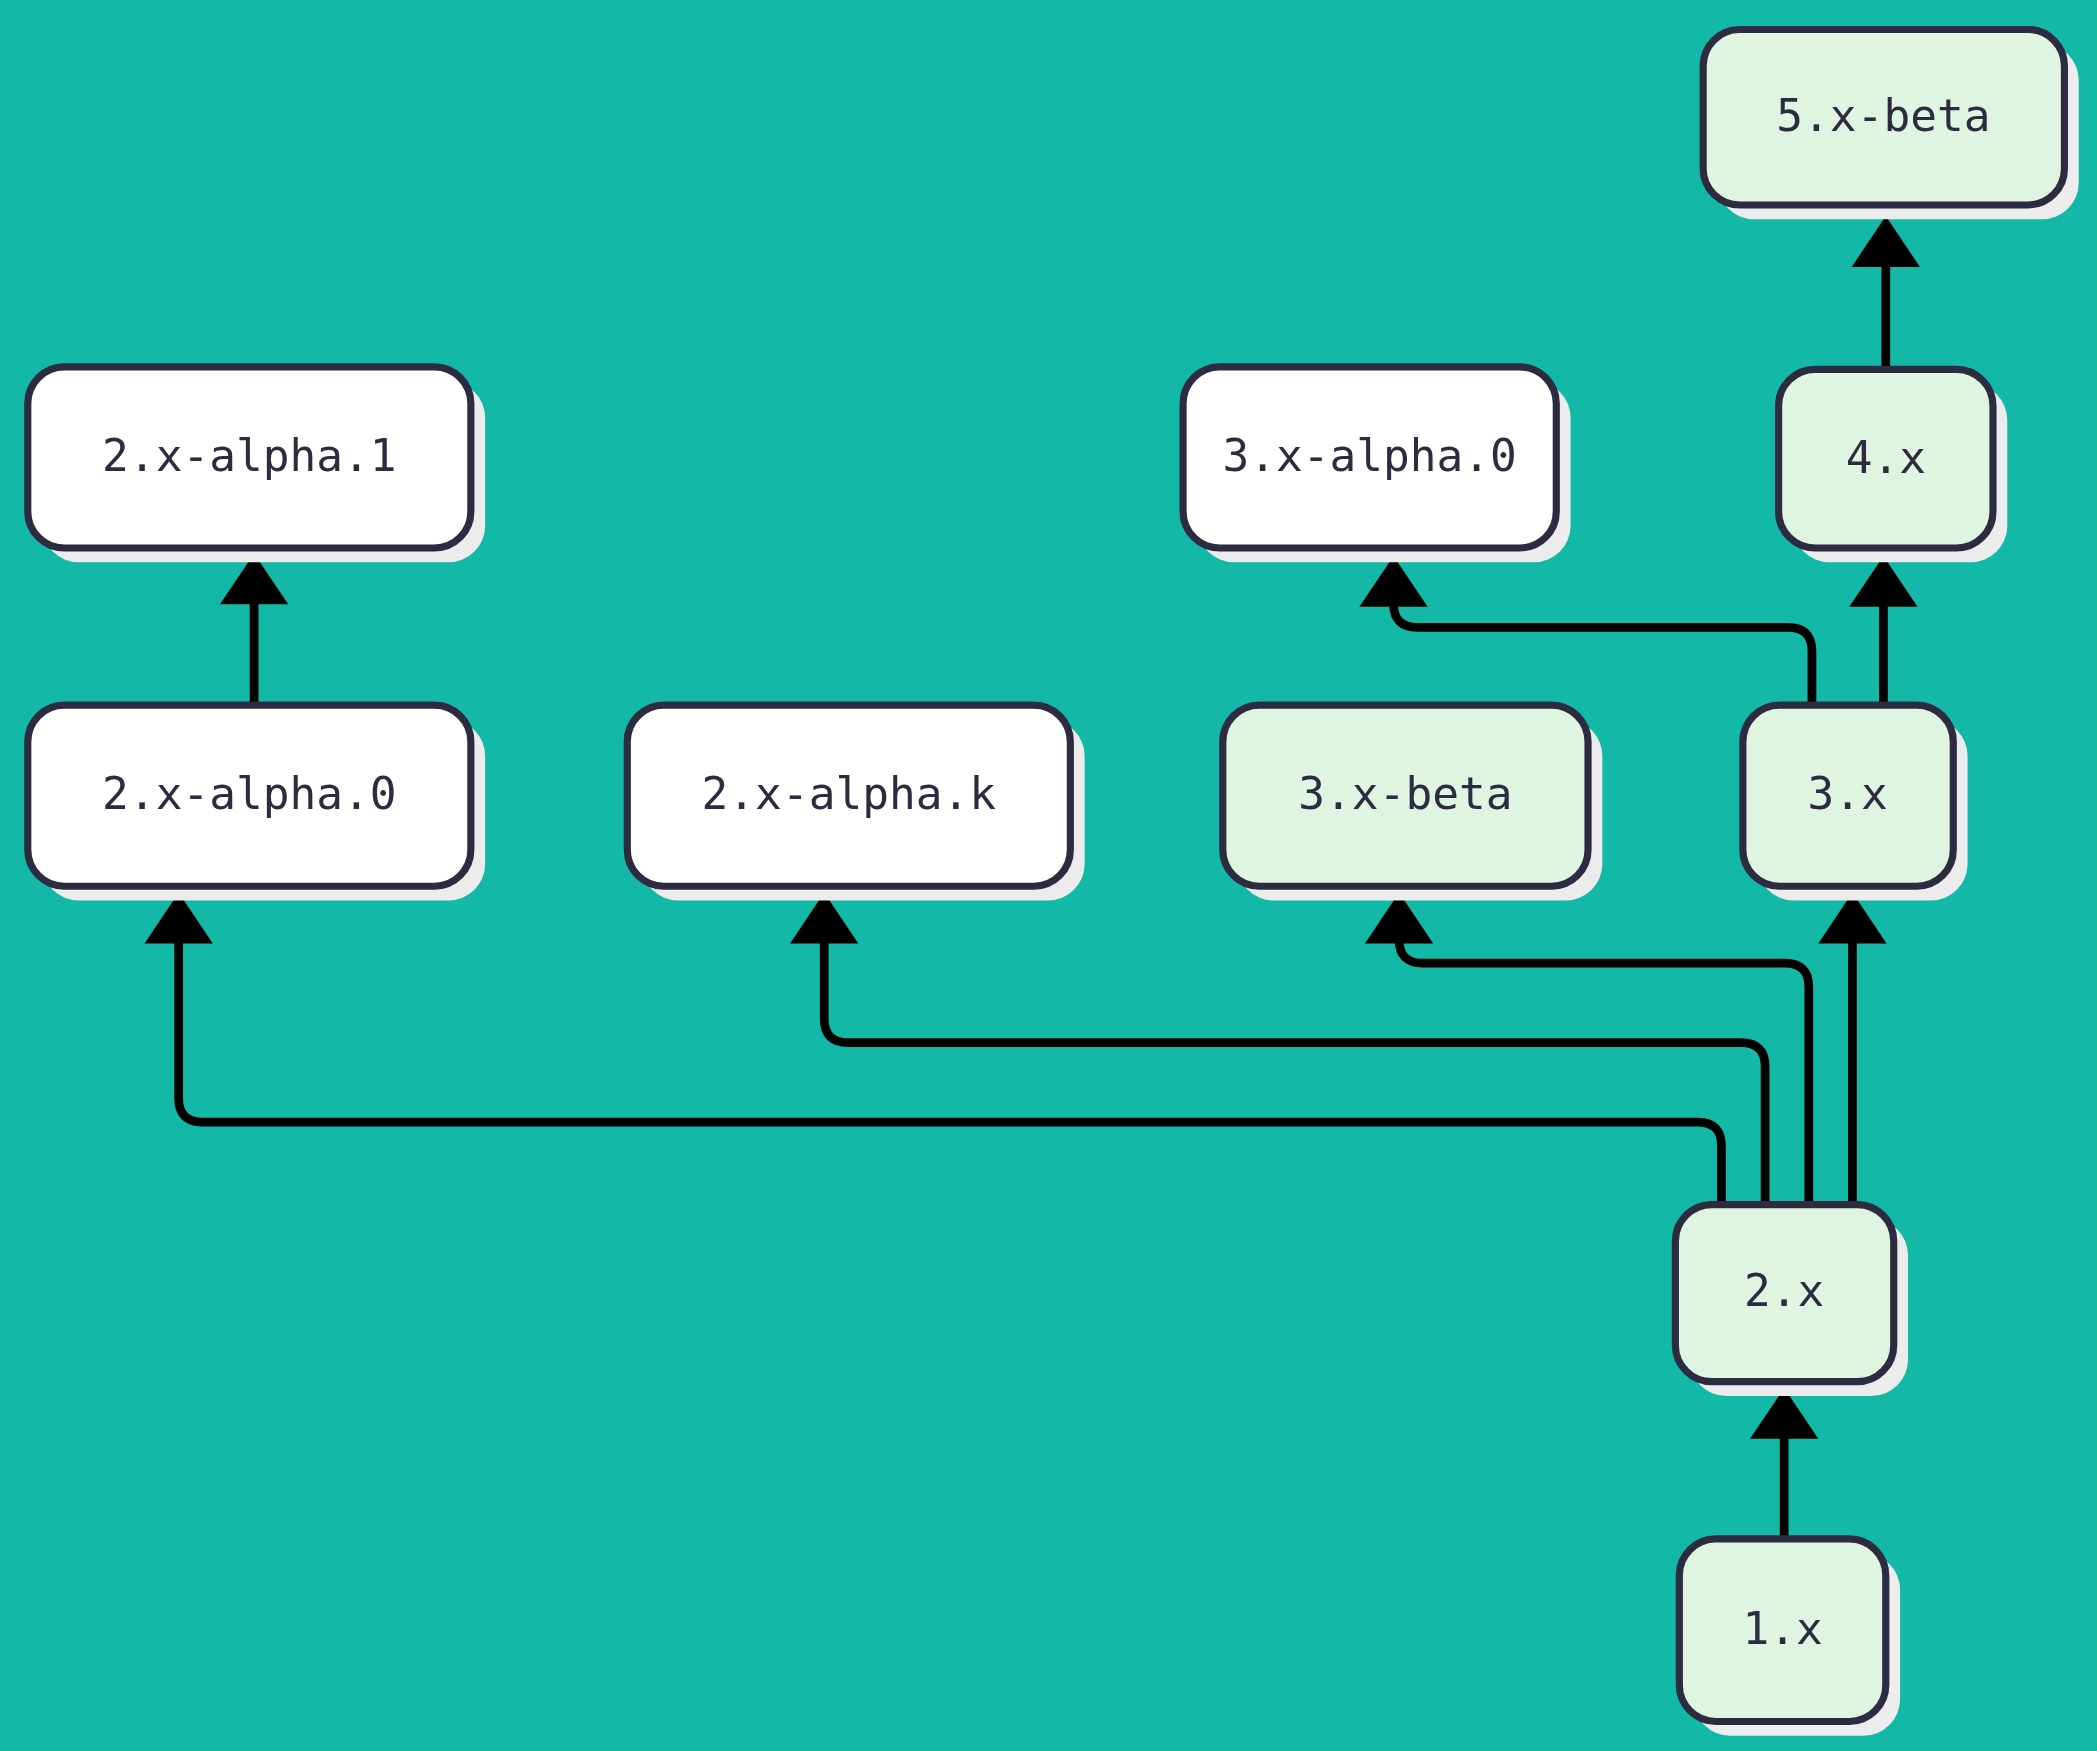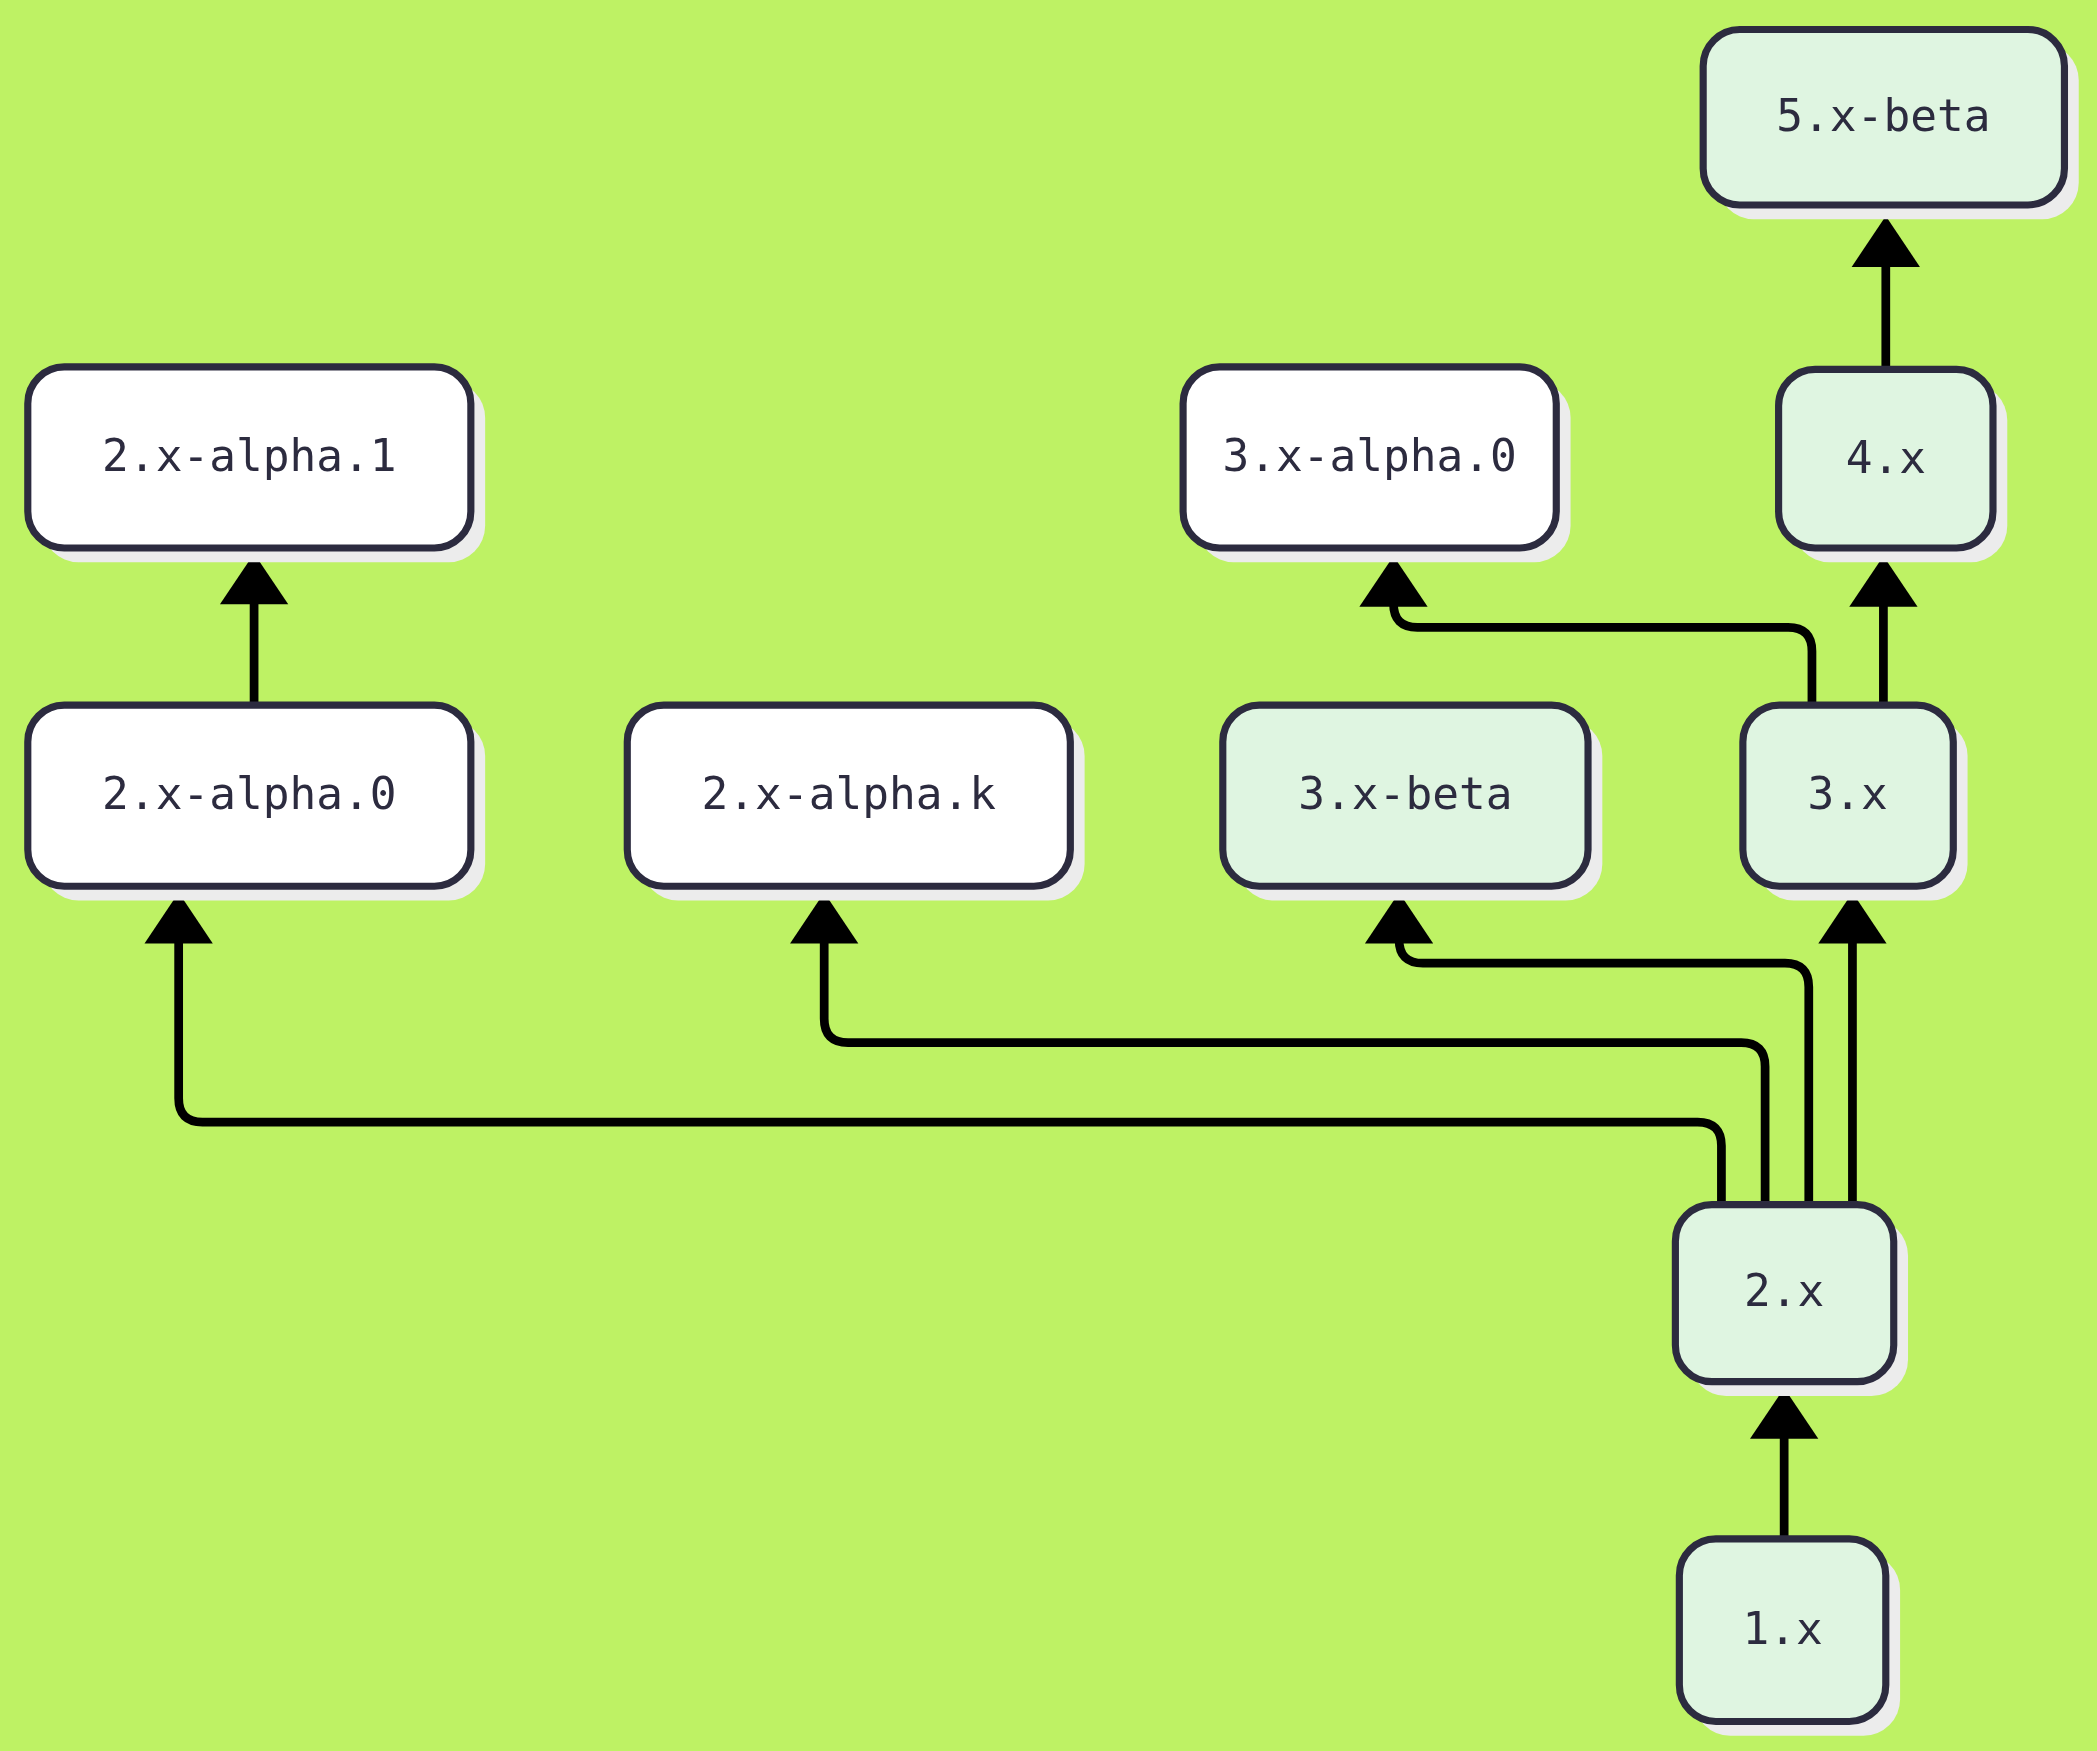--- a/index.html
+++ b/index.html
@@ -4,21 +4,21 @@
 <style>
   html, body {
     margin: 0;
     padding: 0;
     background: #ffffff;
   }
   #canvas-wrap {
     position: relative;
     width: 2097px;
     height: 1751px;
-    background: #bef264;
+    background: #14b8a6;
     overflow: hidden;
   }
   svg#graph {
     display: block;
     width: 2097px;
     height: 1751px;
   }
   .node-shadow {
     fill: #ececec;
     stroke: none;

